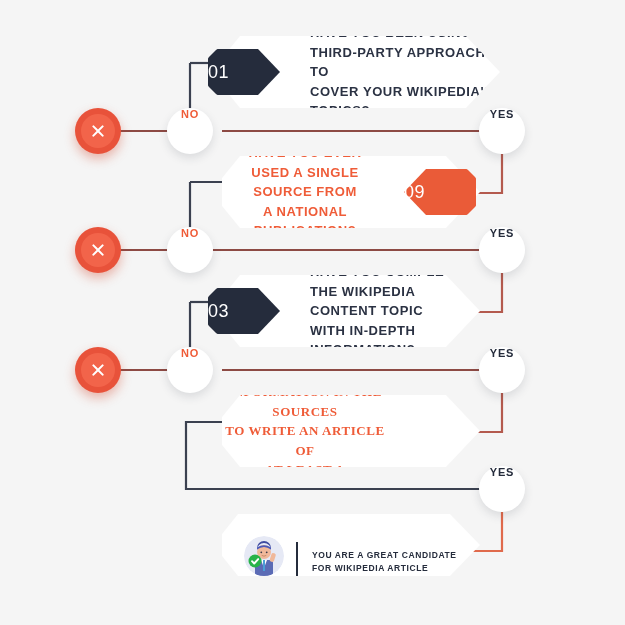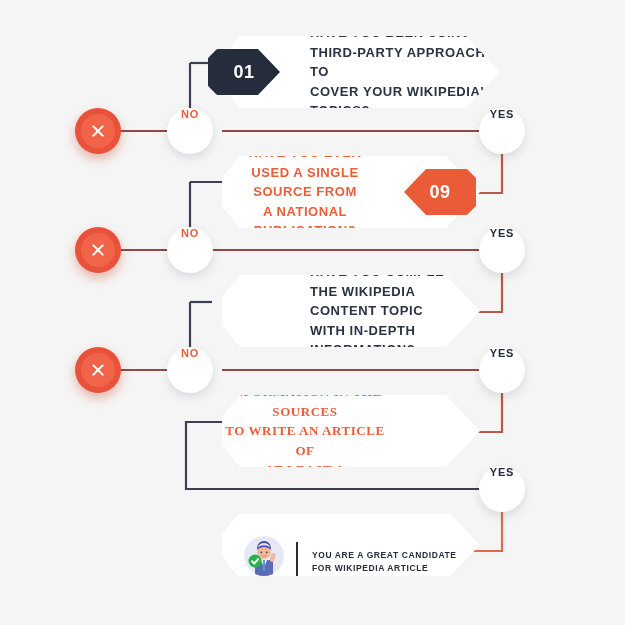--- a/index.html
+++ b/index.html
@@ -54,24 +54,23 @@
   .card-orange .card-inner { padding-right: 92px; justify-content: flex-end; }
   .card-orange .card-text { text-align: center; }
 
   
   .badge {
     position: absolute;
     width: 72px;
     height: 46px;
     display: flex;
     align-items: center;
-    justify-content: center;
     color: #ffffff;
     font-size: 18px;
-    font-weight: bold;
+    font-weight: normal;
     letter-spacing: 0.5px;
     filter: drop-shadow(3px 5px 6px rgba(40,45,60,0.30));
   }
   .badge-dark {
     background: #252c3c;
     clip-path: polygon(9px 0, 50px 0, 100% 50%, 50px 100%, 9px 100%, 0 calc(100% - 9px), 0 9px);
     border-radius: 10px 0 0 10px;
   }
   .badge-orange {
     background: #ea5b38;
@@ -234,20 +233,23 @@
   <div class="pill pill-yes" style="left:479px; top:227px;">
     <span>YES</span>
   </div>
 
   <div class="card card-dark" style="left:222px; top:275px; width:258px;">
     <div class="card-inner">
       <div class="card-text">HAVE YOU COMPLETED
 THE WIKIPEDIA CONTENT TOPIC
 WITH IN-DEPTH INFORMATION?</div>
     </div>
+  </div>
+  <div class="badge badge-dark" style="left:208px; top:288px;">
+    <span>03</span>
   </div>
   <div class="xbtn" style="left:75px; top:347px;">
     <span class="inner">
       <svg width="18" height="18" viewBox="0 0 18 18" aria-hidden="true">
         <path d="M4.6 3.2 L9 7.6 L13.4 3.2 a1.9 1.9 0 0 1 1.4 1.4 L10.4 9 l4.4 4.4 a1.9 1.9 0 0 1 -1.4 1.4 L9 10.4 l-4.4 4.4 a1.9 1.9 0 0 1 -1.4 -1.4 L7.6 9 L3.2 4.6 a1.9 1.9 0 0 1 1.4 -1.4 Z" fill="#ffffff"></path>
       </svg>
     </span>
   </div>
   <div class="pill pill-no" style="left:167px; top:347px;">
     <span>NO</span>

